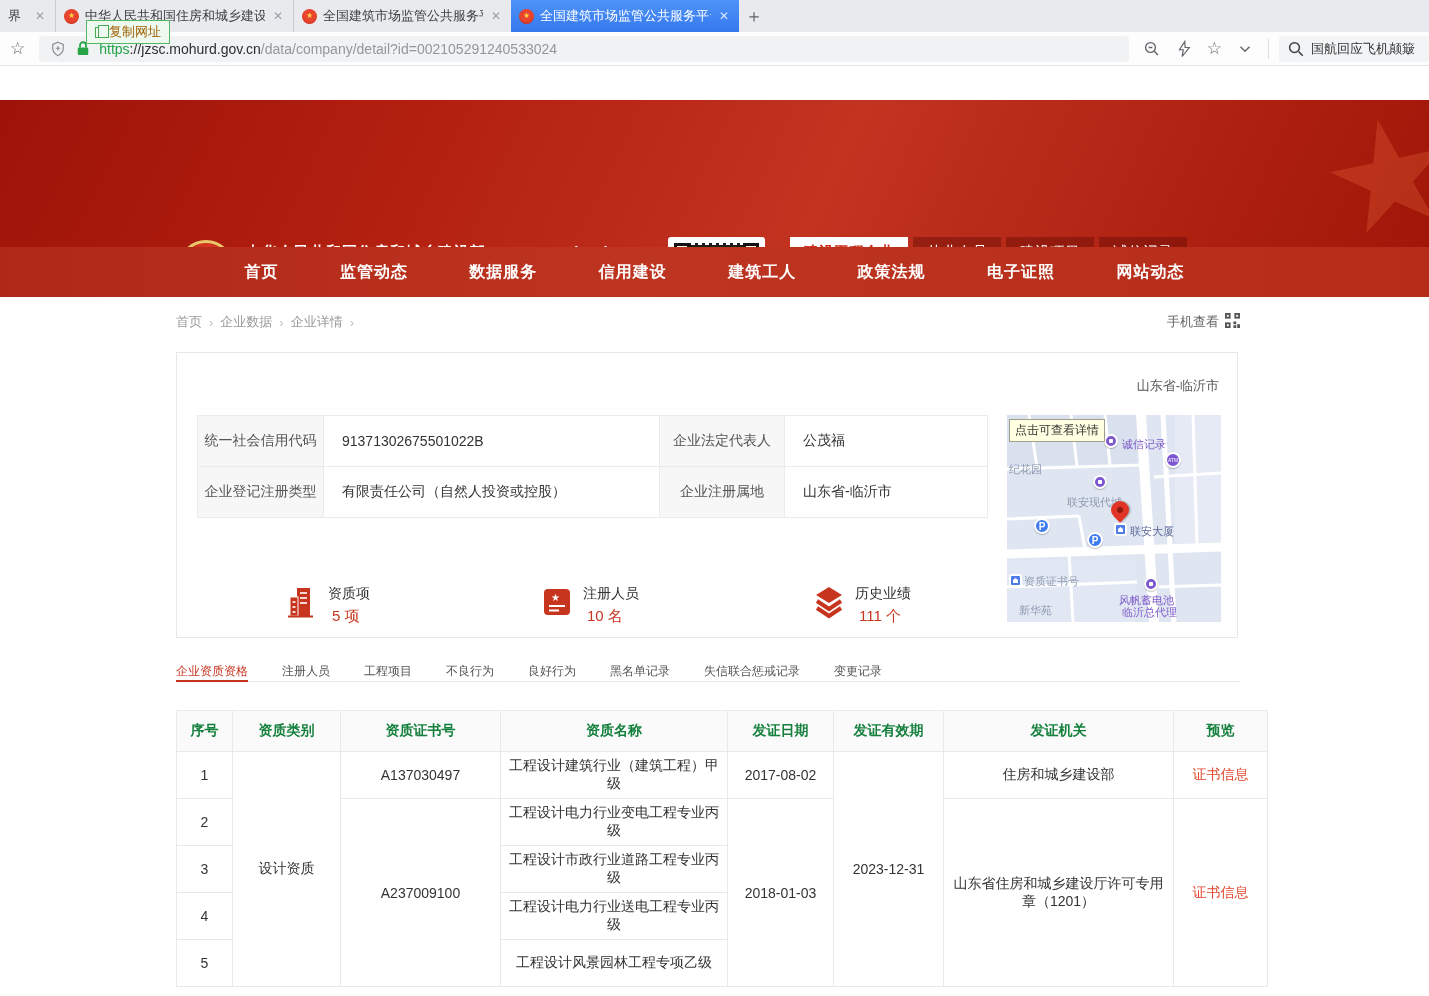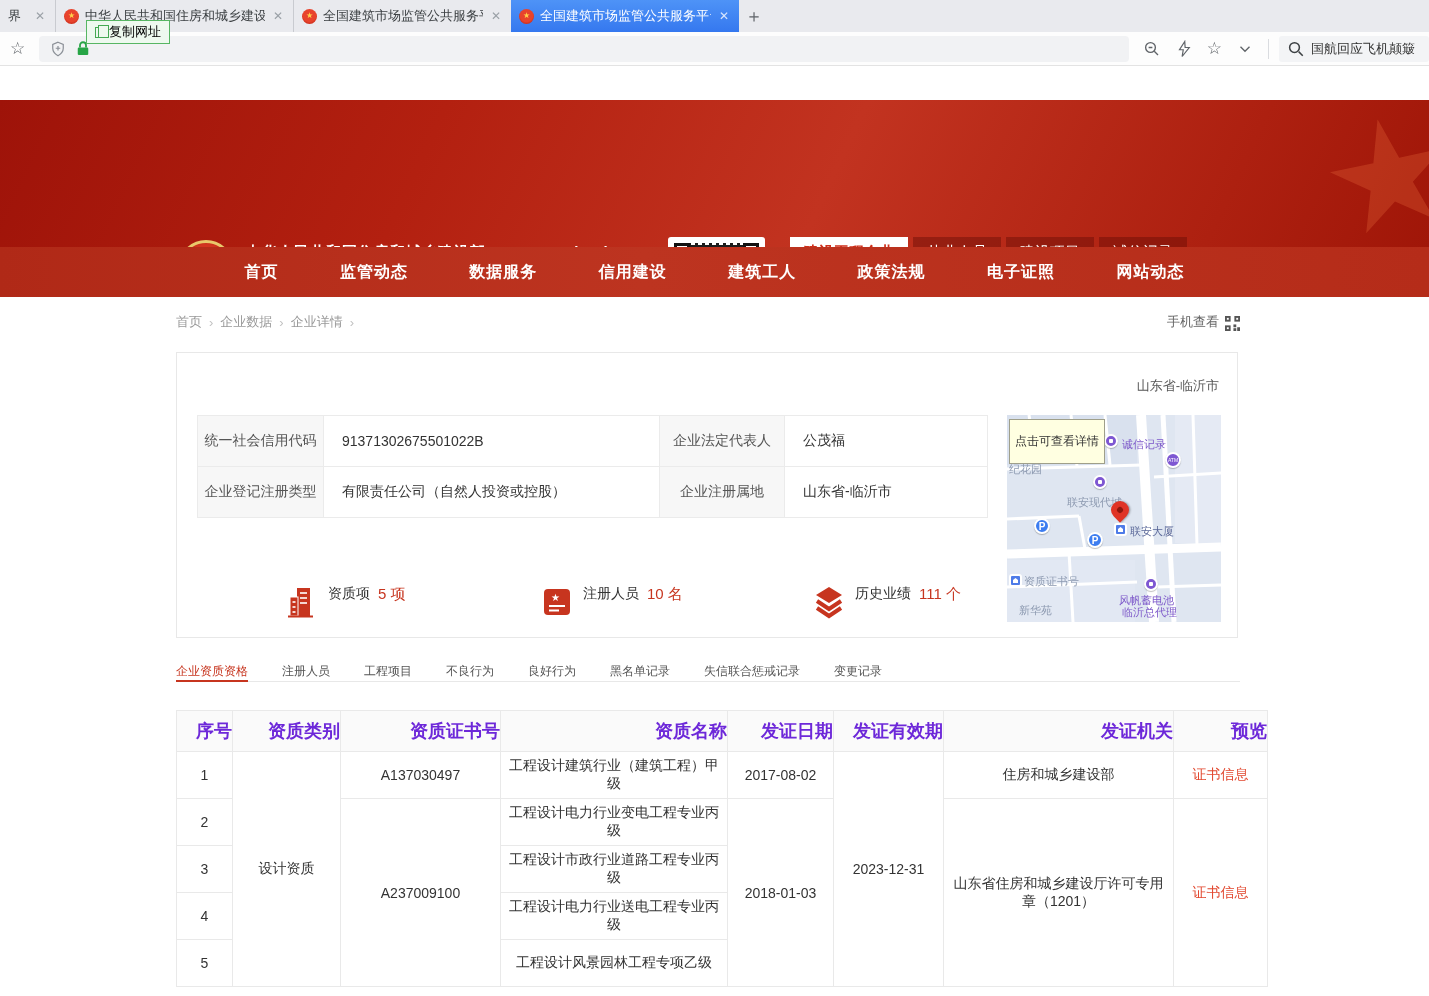--- a/index.html
+++ b/index.html
@@ -12,21 +12,21 @@
   .btab .tlabel { overflow:hidden; text-overflow:clip; flex:1; }
   .btab.t0 { width:55px; }
   .btab.t1 { width:238px; border-left:1px solid #c9cbd0; }
   .btab.t2 { width:218px; border-left:1px solid #c9cbd0; }
   .btab.active { width:228px; background:linear-gradient(180deg,#4e93f7,#3578ef); color:#fff; border-radius:0; }
   .tclose { font-size:12px; color:#9aa0a6; padding:0 2px; flex:none; }
   .btab.active .tclose { color:#d8e6fd; }
   .favicon { width:15px; height:15px; flex:none; border-radius:50%; background:radial-gradient(circle at 50% 42%,#e8432c 55%,#ab1506); display:flex; align-items:center; justify-content:center; color:#ffd04a; font-size:8px; line-height:1; }
   .newtab-btn { width:30px; display:flex; align-items:center; justify-content:center; font-size:18px; color:#5f6368; }
 
-  .copy-tip { position:absolute; left:86px; top:20px; z-index:30; background:#eef9ef; border:1px solid #57b663; color:#000000; font-size:13px; padding:2px 8px; display:flex; align-items:center; gap:5px; }
+  .copy-tip { position:absolute; left:86px; top:20px; z-index:30; background:#eef9ef; border:1px solid #57b663; color:#a16207; font-size:13px; padding:2px 8px; display:flex; align-items:center; gap:5px; }
   .copy-glyph { width:9px; height:11px; border:1px solid #45a953; position:relative; display:inline-block; }
   .copy-glyph::after { content:""; position:absolute; left:2px; top:-3px; width:9px; height:11px; border:1px solid #45a953; background:#eef9ef; }
 
   .urlbar { position:absolute; left:0; top:32px; width:1429px; height:34px; background:#fdfdfd; border-bottom:1px solid #e3e3e3; display:flex; align-items:center; }
   .bm-star { margin-left:10px; font-size:17px; color:#5f6368; }
   .omnibox { margin-left:14px; width:1106px; height:26px; background:#f1f2f4; border-radius:4px; display:flex; align-items:center; padding:0 10px; gap:7px; font-size:14px; }
   .url-scheme { color:#1ea446; }
   .url-host { color:#2b2e33; }
   .url-path { color:#93979d; }
   .chrome-ico { width:18px; height:18px; flex:none; }
@@ -57,61 +57,61 @@
 
   .mainnav { position:absolute; left:0; top:247px; width:1429px; height:50px;
     background:linear-gradient(90deg,#b02917 0%,#bd3420 45%,#b52c19 100%); }
   .mn-inner { margin:0 auto; width:1064px; height:50px; display:flex; justify-content:space-between; align-items:center; padding:0 62px; }
   .mn-item { color:#fff; font-size:16px; font-weight:bold; letter-spacing:1px; cursor:pointer; }
 
   
   .crumbrow { position:absolute; left:176px; top:313px; width:1064px; display:flex; align-items:center; font-size:13px; color:#999; }
   .crumb { color:#999; cursor:pointer; }
   .csep { margin:0 7px; color:#c2c2c2; }
-  .crumb-right { margin-left:auto; display:flex; align-items:flex-end; gap:6px; color:#666; }
+  .crumb-right { margin-left:auto; display:flex; align-items:flex-start; gap:6px; color:#666; }
   .qr-glyph { width:15px; height:15px; }
 
   
   .card { position:absolute; left:176px; top:352px; width:1062px; height:286px; border:1px solid #e8e8e8; background:#fff; }
   .c-title { position:absolute; left:20px; top:16px; font-size:20px; font-weight:bold; color:#333; }
   .c-region { position:absolute; right:18px; top:24px; font-size:13px; color:#555; }
   .info-tbl { position:absolute; left:20px; top:62px; width:790px; border-collapse:collapse; table-layout:fixed; }
   .info-tbl td { border:1px solid #ebebeb; font-size:14px; height:51px; }
   .info-tbl td.lb { background:#f7f7f7; color:#555; text-align:center; width:126px; }
   .info-tbl td.lb2 { width:125px; }
   .info-tbl td.vl { color:#333; padding-left:18px; }
   .stats { position:absolute; left:0; top:232px; width:810px; height:48px; }
   .stat { position:absolute; display:flex; gap:10px; }
-  .stat .txts { display:flex; gap:4px; }
+  .stat .txts { display:flex; flex-direction:column; gap:4px; }
   .stat .slabel { font-size:14px; color:#333; }
   .stat .svalue { font-size:15px; color:#c7351f; padding-left:4px; }
   .sicon { width:32px; height:34px; flex:none; }
 
   
   .mapwrap { position:absolute; left:830px; top:62px; width:214px; height:207px; overflow:hidden; cursor:pointer; background:#e8ecf4; }
-  .map-tip { position:absolute; left:2px; top:4px; z-index:5; background:#ffffe1; border:1px solid #9f9f8a; color:#333; font-size:12px; padding:13px 5px; }
+  .map-tip { position:absolute; left:2px; top:4px; z-index:5; background:#ffffe1; border:1px solid #9f9f8a; color:#333; font-size:12px; padding:2px 5px; }
   .mlabel { position:absolute; font-size:11px; white-space:nowrap; z-index:3; }
   .lp { color:#7c57c9; } .lg { color:#8c99b0; } .lb { color:#5a6899; }
   .ppin { position:absolute; width:14px; height:14px; border-radius:50%; background:#7e57d2; z-index:3; border:2px solid #fff; box-shadow:0 1px 1px rgba(0,0,0,.25); }
   .ppin::after { content:""; position:absolute; left:3px; top:3px; width:4px; height:4px; background:#fff; border-radius:1px; }
   .atmpin { position:absolute; width:16px; height:16px; border-radius:50%; background:#7e57d2; border:2px solid #fff; color:#fff; font-size:5px; display:flex; align-items:center; justify-content:center; z-index:3; box-shadow:0 1px 1px rgba(0,0,0,.25); }
   .pmark { position:absolute; width:16px; height:16px; border-radius:50%; background:#3d7df0; border:2px solid #fff; color:#fff; font-size:10px; font-weight:bold; display:flex; align-items:center; justify-content:center; z-index:3; box-shadow:0 1px 1px rgba(0,0,0,.25); }
   .bicon { position:absolute; width:13px; height:13px; border-radius:3px; background:#4e7be8; border:2px solid #fff; z-index:3; }
   .bicon::after { content:""; position:absolute; left:2px; top:2px; width:5px; height:5px; background:#fff; clip-path:polygon(0 100%,0 40%,50% 0,100% 40%,100% 100%); }
   .redpin { position:absolute; left:104px; top:86px; width:18px; height:18px; background:#e03426; border-radius:50% 50% 50% 0; transform:rotate(-45deg); z-index:4; box-shadow:1px 1px 2px rgba(0,0,0,.3); }
   .redpin::after { content:""; position:absolute; left:6px; top:6px; width:6px; height:6px; background:#8f170d; border-radius:50%; }
 
   
   .dtabs { position:absolute; left:176px; top:663px; width:1064px; border-bottom:1px solid #e8e8e8; display:flex; gap:34px; }
   .dtab { font-size:12px; color:#555; cursor:pointer; }
   .dtab.on { color:#c7351f; border-bottom:2px solid #c7351f; margin-bottom:-1px; }
 
   
   .qtbl { position:absolute; left:176px; top:710px; width:1064px; border-collapse:collapse; table-layout:fixed; }
-  .qtbl th { background:#fafafa; border:1px solid #e9e9e9; height:41px; font-size:18px; color:#6d28d9; font-weight:bold;text-align:right; }
+  .qtbl th { background:#fafafa; border:1px solid #e9e9e9; height:41px; font-size:14px; color:#15803d; font-weight:bold; }
   .qtbl td { border:1px solid #e9e9e9; height:47px; font-size:14px; color:#333; text-align:center; vertical-align:middle; padding:2px 6px; }
   .qtbl .cert-link { color:#e2472e; cursor:pointer; }
   .col1{width:56px}.col2{width:108px}.col3{width:160px}.col4{width:227px}.col5{width:106px}.col6{width:110px}.col7{width:230px}.col8{width:94px}
 </style>
 </head>
 <body>
 
 <div id="screen">
 
   <div class="tabstrip">
@@ -146,20 +146,23 @@
     <span class="bm-star">☆</span>
     <div class="omnibox">
       <svg class="chrome-ico" viewBox="0 0 24 24" fill="none" stroke="#8a8f96" stroke-width="1.6">
           <path d="M12 3l7 3v5c0 5-3.5 8-7 10-3.5-2-7-5-7-10V6z"></path>
           <path d="M12 8v6M9 11h6"></path>
         </svg>
       <svg class="chrome-ico" viewBox="0 0 24 24">
           <rect x="5" y="10" width="14" height="10" rx="1.5" fill="#27a546"></rect>
           <path d="M8 10V7a4 4 0 018 0v3" fill="none" stroke="#27a546" stroke-width="2.4"></path>
         </svg>
+      <span>
+        <span class="url-scheme">https</span><span class="url-host">://jzsc.mohurd.gov.cn</span><span class="url-path">/data/company/detail?id=002105291240533024</span>
+      </span>
     </div>
     <div class="right-icons">
       <svg class="chrome-ico" viewBox="0 0 24 24" fill="none" stroke="#5f6368" stroke-width="1.8">
           <circle cx="10" cy="10" r="6.5"></circle>
           <path d="M15 15l5 5M7.5 10h5"></path>
         </svg>
       <svg class="chrome-ico" viewBox="0 0 24 24" fill="none" stroke="#5f6368" stroke-width="1.6">
           <path d="M13 2L6 13h5l-1.5 9L19 10h-5.5z"></path>
         </svg>
       <span style="font-size:17px;">☆</span>

